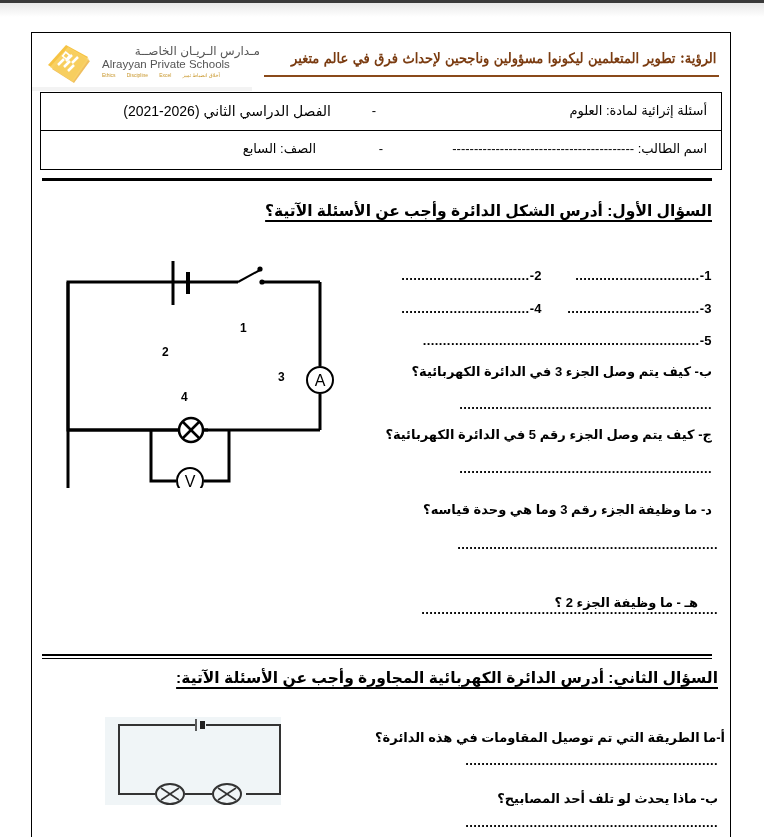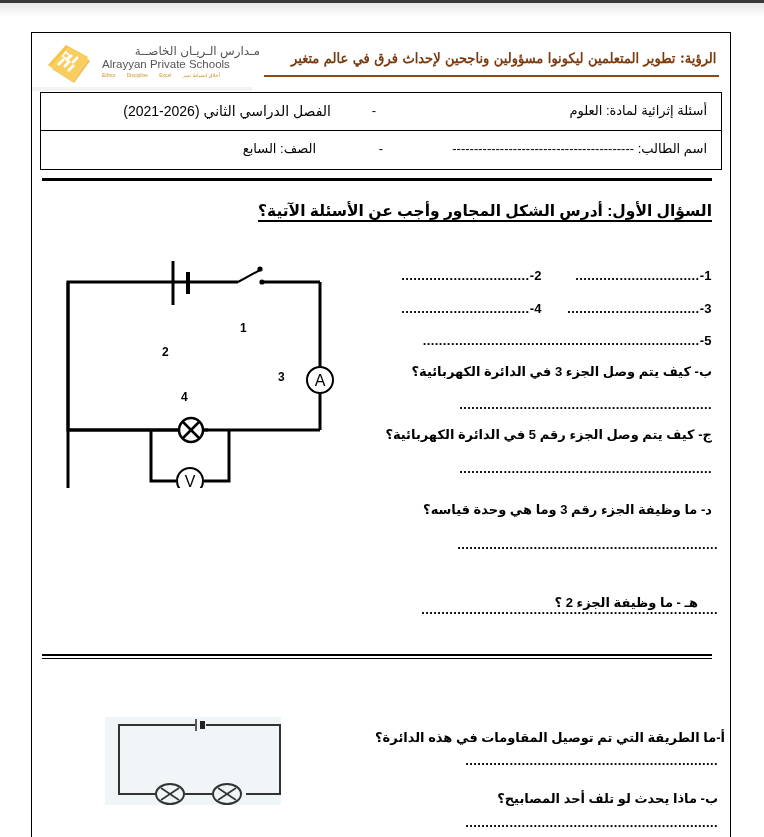--- a/index.html
+++ b/index.html
@@ -112,21 +112,21 @@
     </div>
     <div class="info-row">
       <span class="r2-student">اسم الطالب: ------------------------------------------</span>
       <span class="r2-dash">-</span>
       <span class="r2-grade">الصف: السابع</span>
     </div>
   </div>
 
   <div class="thick-rule"></div>
 
-  <div class="rtl q-title" style="right:18px; top:169px;">السؤال الأول: أدرس الشكل المجاور وأجب عن الأسئلة الآتية؟</div>
+  <div class="rtl q-title" style="right:18px; top:169px;">السؤال الأول: أدرس الشكل الدائرة وأجب عن الأسئلة الآتية؟</div>
 
   <div class="rtl dots" style="right:18px; top:235px;"><span>1-</span><span>...............................</span></div>
   <div class="rtl dots" style="right:188px; top:235px;"><span>2-</span><span>................................</span></div>
   <div class="rtl dots" style="right:18px; top:268px;"><span>3-</span><span>.................................</span></div>
   <div class="rtl dots" style="right:188px; top:268px;"><span>4-</span><span>................................</span></div>
   <div class="rtl dots" style="right:18px; top:300px;"><span>5-</span><span>.....................................................................</span></div>
 
   <div class="rtl q-sub" style="right:18px; top:331px;">ب- كيف يتم وصل الجزء 3 في الدائرة الكهربائية؟</div>
   <div class="rtl dots" style="right:18px; top:364px;">...............................................................</div>
   <div class="rtl q-sub" style="right:18px; top:394px;">ج- كيف يتم وصل الجزء رقم 5 في الدائرة الكهربائية؟</div>
@@ -179,20 +179,21 @@
     <text x="186" y="84" font-size="12" font-weight="bold">1</text>
     <text x="108" y="108" font-size="12" font-weight="bold">2</text>
     <text x="224" y="133" font-size="12" font-weight="bold">3</text>
     <text x="127" y="153" font-size="12" font-weight="bold">4</text>
     <text x="151" y="265" font-size="12" font-weight="bold">5</text>
   </svg>
 
   <div class="double-rule-1"></div>
   <div class="double-rule-2"></div>
 
+  <div class="rtl q-title" style="right:12px; top:636px;">السؤال الثاني: أدرس الدائرة الكهربائية المجاورة وأجب عن الأسئلة الآتية:</div>
   <div class="rtl q-sub" style="right:5px; top:697px;">أ-ما الطريقة التي تم توصيل المقاومات في هذه الدائرة؟</div>
   <div class="rtl dots" style="right:12px; top:720px;">...............................................................</div>
   <div class="rtl q-sub" style="right:12px; top:758px;">ب- ماذا يحدث لو تلف أحد المصابيح؟</div>
   <div class="rtl dots" style="right:12px; top:782px;">...............................................................</div>
 
   <svg style="position:absolute; left:73px; top:684px;" width="176" height="90">
     <rect x="0" y="0" width="176" height="88" fill="#f0f5f7"></rect>
     <g stroke="#333" stroke-width="2" fill="none">
       <path d="M90,8 H14 V77 H50"></path>
       <path d="M101,8 H175 V77 H141"></path>

